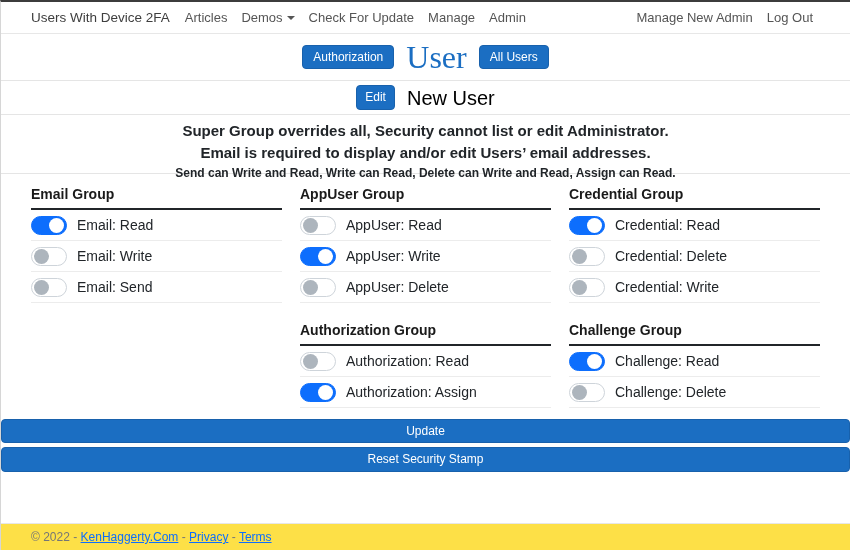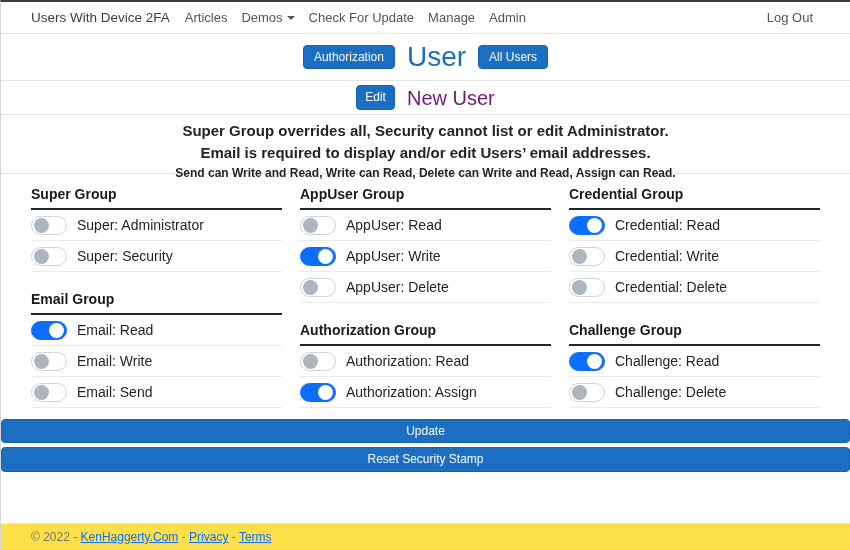--- a/index.html
+++ b/index.html
@@ -39,22 +39,22 @@
   
   .page-row1 { height: 46px; display: flex; justify-content: center; align-items: center; gap: 12px; }
   .page-row2 { height: 33px; display: flex; justify-content: center; align-items: center; gap: 12px; }
   .btn {
     background: var(--accent); color: #fff;
     border: 1px solid #1861ac; border-radius: 4px;
     font-size: 12px; padding: 4px 10px; line-height: 1.2;
     font-family: inherit; cursor: pointer;
   }
   .btn.small { padding: 4px 8px; }
-  .title-user { color: var(--accent); font-size: 28px; font-weight: 500; line-height: 1; }
-  .subtitle { font-size: 20px; font-weight: 500; color: #701a75; line-height: 1; }
+  .title-user { color: var(--accent); font-size: 32px; font-weight: 500; line-height: 1; font-family: Liberation Serif, serif; }
+  .subtitle { font-size: 20px; font-weight: 500; color: #000000; line-height: 1; }
   hr.divider { border: 0; border-top: 1px solid #e5e5e5; height: 0; }
   
   .notes { height: 58px; text-align: center; padding-top: 7px; font-weight: 600; }
   .note-main { font-size: 15px; margin-bottom: 5px; }
   .note-small { font-size: 12px; margin-top: 2px; }
   
   .groups { display: flex; gap: 18px; padding: 7px 30px 0 30px; align-items: flex-start; }
   .col { flex: 1; min-width: 0; }
   .group + .group { margin-top: 14px; }
   .group-title {
@@ -95,20 +95,21 @@
     <a class="nav-link" href="#">
       <span>Demos</span>
       <span class="caret"></span>
     </a>
     <a class="nav-link" href="#">Check For Update</a>
     <a class="nav-link" href="#">Manage</a>
     <a class="nav-link" href="#">Admin</a>
   </div>
   <div class="spacer"></div>
   <div class="nav-links">
+    <a class="nav-link" href="#">Manage New Admin</a>
     <a class="nav-link" href="#">Log Out</a>
   </div>
 </nav>
 
 <div class="page-row1">
   <button class="btn">Authorization</button>
   <h1 class="title-user">User</h1>
   <button class="btn">All Users</button>
 </div>
 <hr class="divider">
@@ -122,35 +123,20 @@
 <div class="notes">
   <div class="note-main">Super Group overrides all, Security cannot list or edit Administrator.</div>
   <div class="note-main">Email is required to display and/or edit Users’ email addresses.</div>
   <div class="note-small">Send can Write and Read, Write can Read, Delete can Write and Read, Assign can Read.</div>
 </div>
 <hr class="divider">
 
 <div class="groups">
     <div class="col">
       <section class="group">
-        <h3 class="group-title">Super Group</h3>
-        <div class="perm-item">
-          <span class="switch off" role="switch" aria-checked="false">
-            <span class="knob"></span>
-          </span>
-          <label class="perm-label">Super: Administrator</label>
-        </div>
-        <div class="perm-item">
-          <span class="switch off" role="switch" aria-checked="false">
-            <span class="knob"></span>
-          </span>
-          <label class="perm-label">Super: Security</label>
-        </div>
-      </section>
-      <section class="group">
         <h3 class="group-title">Email Group</h3>
         <div class="perm-item">
           <span class="switch on" role="switch" aria-checked="true">
             <span class="knob"></span>
           </span>
           <label class="perm-label">Email: Read</label>
         </div>
         <div class="perm-item">
           <span class="switch off" role="switch" aria-checked="false">
             <span class="knob"></span>
@@ -209,27 +195,27 @@
         <div class="perm-item">
           <span class="switch on" role="switch" aria-checked="true">
             <span class="knob"></span>
           </span>
           <label class="perm-label">Credential: Read</label>
         </div>
         <div class="perm-item">
           <span class="switch off" role="switch" aria-checked="false">
             <span class="knob"></span>
           </span>
+          <label class="perm-label">Credential: Delete</label>
+        </div>
+        <div class="perm-item">
+          <span class="switch off" role="switch" aria-checked="false">
+            <span class="knob"></span>
+          </span>
           <label class="perm-label">Credential: Write</label>
-        </div>
-        <div class="perm-item">
-          <span class="switch off" role="switch" aria-checked="false">
-            <span class="knob"></span>
-          </span>
-          <label class="perm-label">Credential: Delete</label>
         </div>
       </section>
       <section class="group">
         <h3 class="group-title">Challenge Group</h3>
         <div class="perm-item">
           <span class="switch on" role="switch" aria-checked="true">
             <span class="knob"></span>
           </span>
           <label class="perm-label">Challenge: Read</label>
         </div>

